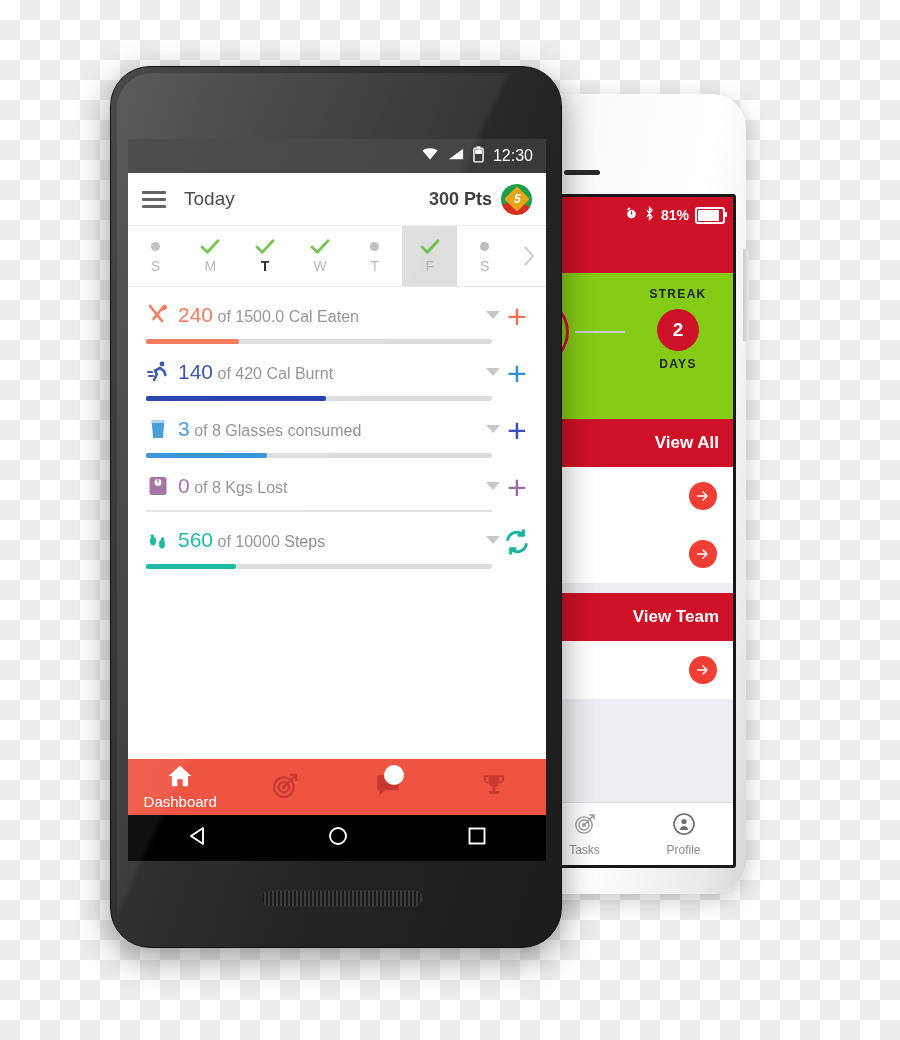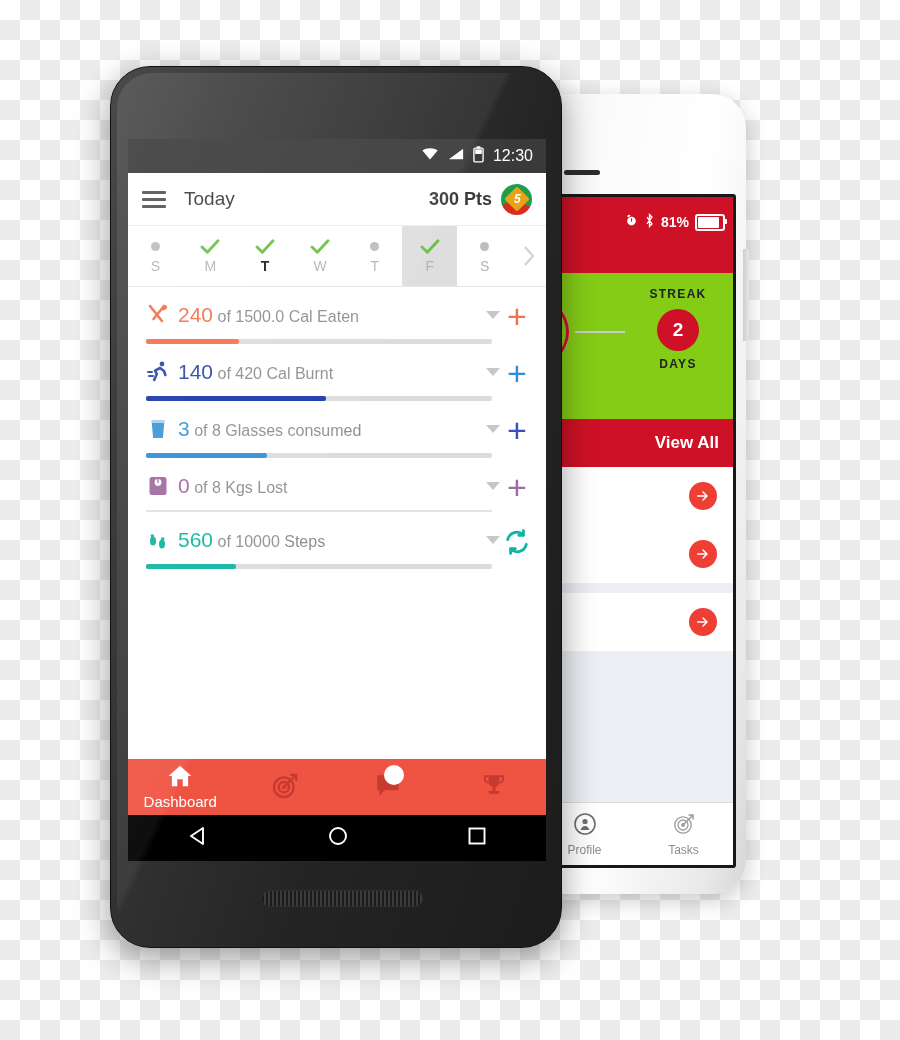--- a/index.html
+++ b/index.html
@@ -32,21 +32,21 @@
   }
   #white-screen{
     position:absolute;left:16px;top:100px;width:198px;height:668px;
     background:#eceef3;overflow:hidden;border-radius:3px;
     border:3px solid #17181a;
   }
   #white-statusbar{
     height:34px;background:#ce1126;color:#fff;position:relative;
   }
   .w-time{position:absolute;left:6px;top:8px;font-size:14px;font-weight:700;letter-spacing:.3px;}
-  .w-right{position:absolute;right:8px;top:16px;display:flex;align-items:center;gap:6px;font-size:14px;font-weight:700;}
+  .w-right{position:absolute;right:8px;top:9px;display:flex;align-items:center;gap:6px;font-size:14px;font-weight:700;}
   .w-batt{width:26px;height:13px;border:2px solid #fff;border-radius:3px;position:relative;display:inline-block;}
   .w-batt:after{content:"";position:absolute;right:-4px;top:3px;width:2px;height:5px;background:#fff;border-radius:0 1px 1px 0;}
   .w-batt i{position:absolute;left:1px;top:1px;bottom:1px;width:80%;background:#fff;border-radius:1px;display:block;}
   #white-redtitle{height:42px;background:#ce1126;color:#fff;font-size:19px;font-weight:700;
     display:flex;align-items:center;padding-left:4px;}
   #white-streakpanel{background:#84cc16;height:146px;position:relative;}
   .ring{position:absolute;left:-36px;top:24px;width:70px;height:70px;border-radius:50%;
     border:3px solid #c9ccd3;box-sizing:border-box;}
   .ring-arc{position:absolute;left:-36px;top:24px;width:70px;height:70px;border-radius:50%;
     border:3px solid transparent;border-top-color:#ce1126;border-right-color:#ce1126;
@@ -211,52 +211,53 @@
       <div class="w-row">
         <span class="arrow-btn">
           <svg width="16" height="16" viewBox="0 0 24 24">
               <path d="M4 12h13M12 6l6 6-6 6" fill="none" stroke="#fff" stroke-width="2.2" stroke-linecap="round" stroke-linejoin="round"></path>
             </svg>
         </span>
       </div>
     </div>
     <div class="w-gap"></div>
 
+    <div class="w-redbar">View Team</div>
     <div class="w-whitecard">
       <div class="w-row">
         <span class="arrow-btn">
           <svg width="16" height="16" viewBox="0 0 24 24">
               <path d="M4 12h13M12 6l6 6-6 6" fill="none" stroke="#fff" stroke-width="2.2" stroke-linecap="round" stroke-linejoin="round"></path>
             </svg>
         </span>
       </div>
     </div>
     <div class="w-gap"></div>
 
     <div id="white-tabbar">
       <div class="w-tab">
         <span>
           <svg width="24" height="24" viewBox="0 0 24 24">
-              <circle cx="12" cy="12" r="10" fill="none" stroke="#6e6e6e" stroke-width="1.6"></circle>
-              <circle cx="12" cy="9.5" r="2.6" fill="#6e6e6e"></circle>
-              <path d="M7.6 18c.8-2.7 2.4-4 4.4-4s3.6 1.3 4.4 4z" fill="#6e6e6e"></path>
-            </svg>
-        </span>
-        <span>Profile</span>
-      </div>
-      <div class="w-tab">
-        <span>
-          <svg width="24" height="24" viewBox="0 0 24 24">
               <circle cx="11" cy="13" r="8.2" fill="none" stroke="#9c9c9c" stroke-width="1.3"></circle>
               <circle cx="11" cy="13" r="5" fill="none" stroke="#9c9c9c" stroke-width="1.3"></circle>
               <circle cx="11" cy="13" r="1.9" fill="#9c9c9c"></circle>
               <path d="M11 13L21 3M17 3h4v4" fill="none" stroke="#9c9c9c" stroke-width="1.5" stroke-linecap="round"></path>
             </svg>
         </span>
         <span>Tasks</span>
+      </div>
+      <div class="w-tab">
+        <span>
+          <svg width="24" height="24" viewBox="0 0 24 24">
+              <circle cx="12" cy="12" r="10" fill="none" stroke="#6e6e6e" stroke-width="1.6"></circle>
+              <circle cx="12" cy="9.5" r="2.6" fill="#6e6e6e"></circle>
+              <path d="M7.6 18c.8-2.7 2.4-4 4.4-4s3.6 1.3 4.4 4z" fill="#6e6e6e"></path>
+            </svg>
+        </span>
+        <span>Profile</span>
       </div>
     </div>
 
   </div>
 </div>
 
 <div id="black-phone">
   <div id="bp-cam"></div>
   <div id="bp-earpiece"></div>
   <div id="bp-bottomspk"></div>

